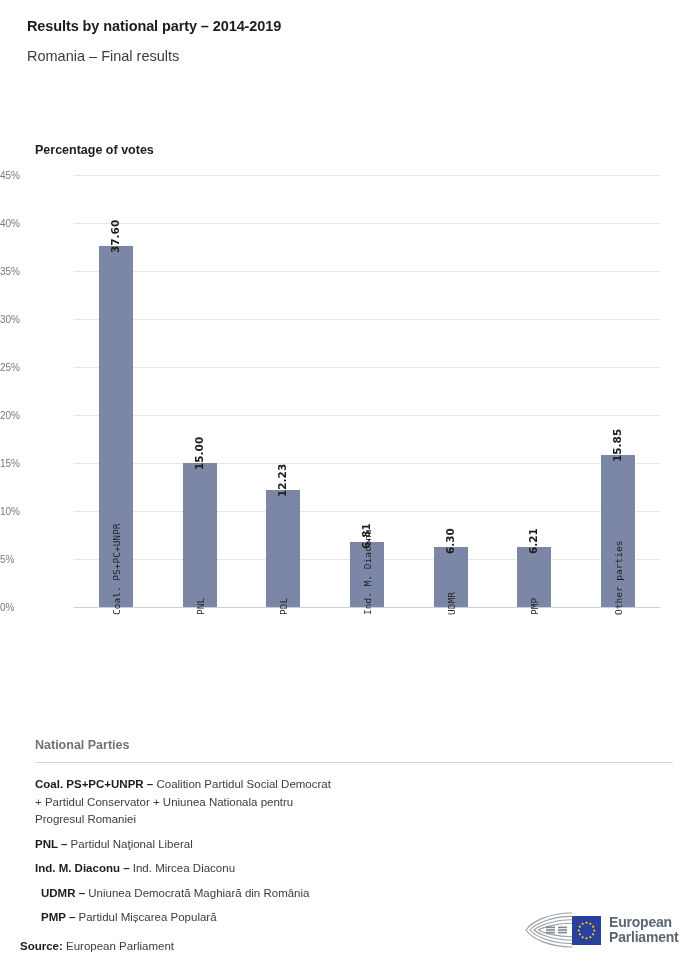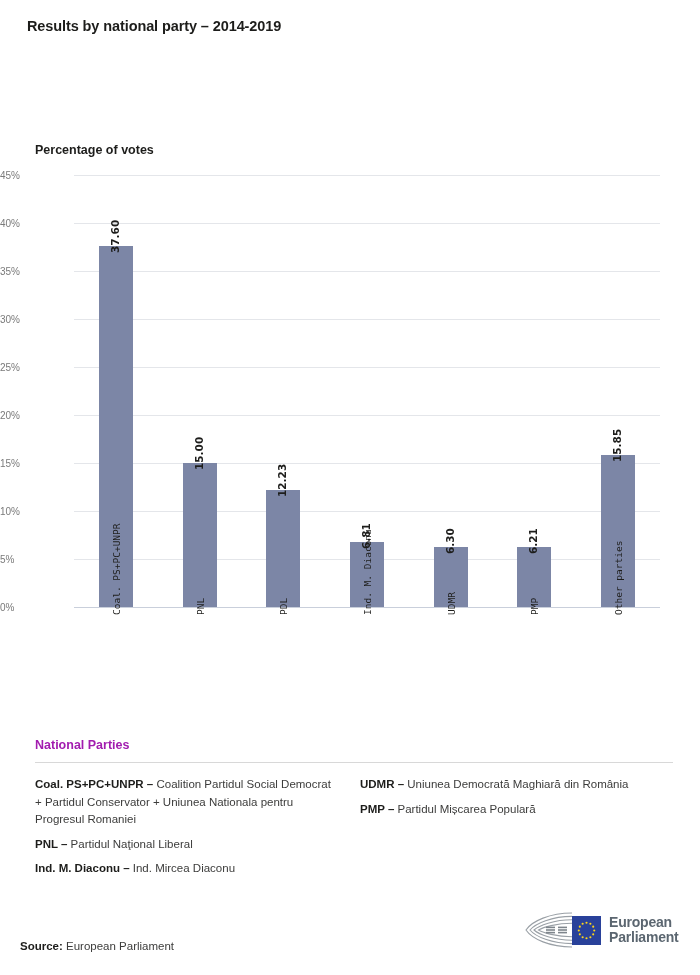--- a/index.html
+++ b/index.html
@@ -95,31 +95,32 @@
   
   #legend-section {
     position: absolute;
     left: 35px;
     top: 738px;
     width: 638px;
   }
   #legend-heading {
     font-size: 12.5px;
     font-weight: bold;
-    color: #a21caf;
+    color: #737373;
   }
   #legend-rule {
     margin-top: 10px;
     height: 1px;
     background: #d8d8d8;
     width: 638px;
   }
   #legend-cols {
     display: flex;
     margin-top: 13px;
+    flex-direction: column;
   }
   .legend-col { width: 50%; box-sizing: border-box; }
   .legend-col.right { padding-left: 6px; }
   .legend-entry {
     font-size: 11.5px;
     line-height: 17.5px;
     color: #3c3c3b;
     margin-bottom: 7px;
     max-width: 300px;
   }
@@ -153,20 +154,21 @@
     line-height: 15.5px;
     color: #5b6670;
     letter-spacing: -0.2px;
   }
 </style>
 </head>
 <body>
 
 <div id="header">
   <div id="chart-title">Results by national party – 2014-2019</div>
+  <div id="chart-subtitle">Romania – Final results</div>
 </div>
 <div id="axis-caption">Percentage of votes</div>
 
 <div id="plot">
   <div id="grid">
       <div class="gridline baseline" style="top: 607px;"></div>
       <div class="ytick" style="top: 607px;">0%</div>
       <div class="gridline" style="top: 559px;"></div>
       <div class="ytick" style="top: 559px;">5%</div>
       <div class="gridline" style="top: 511px;"></div>

